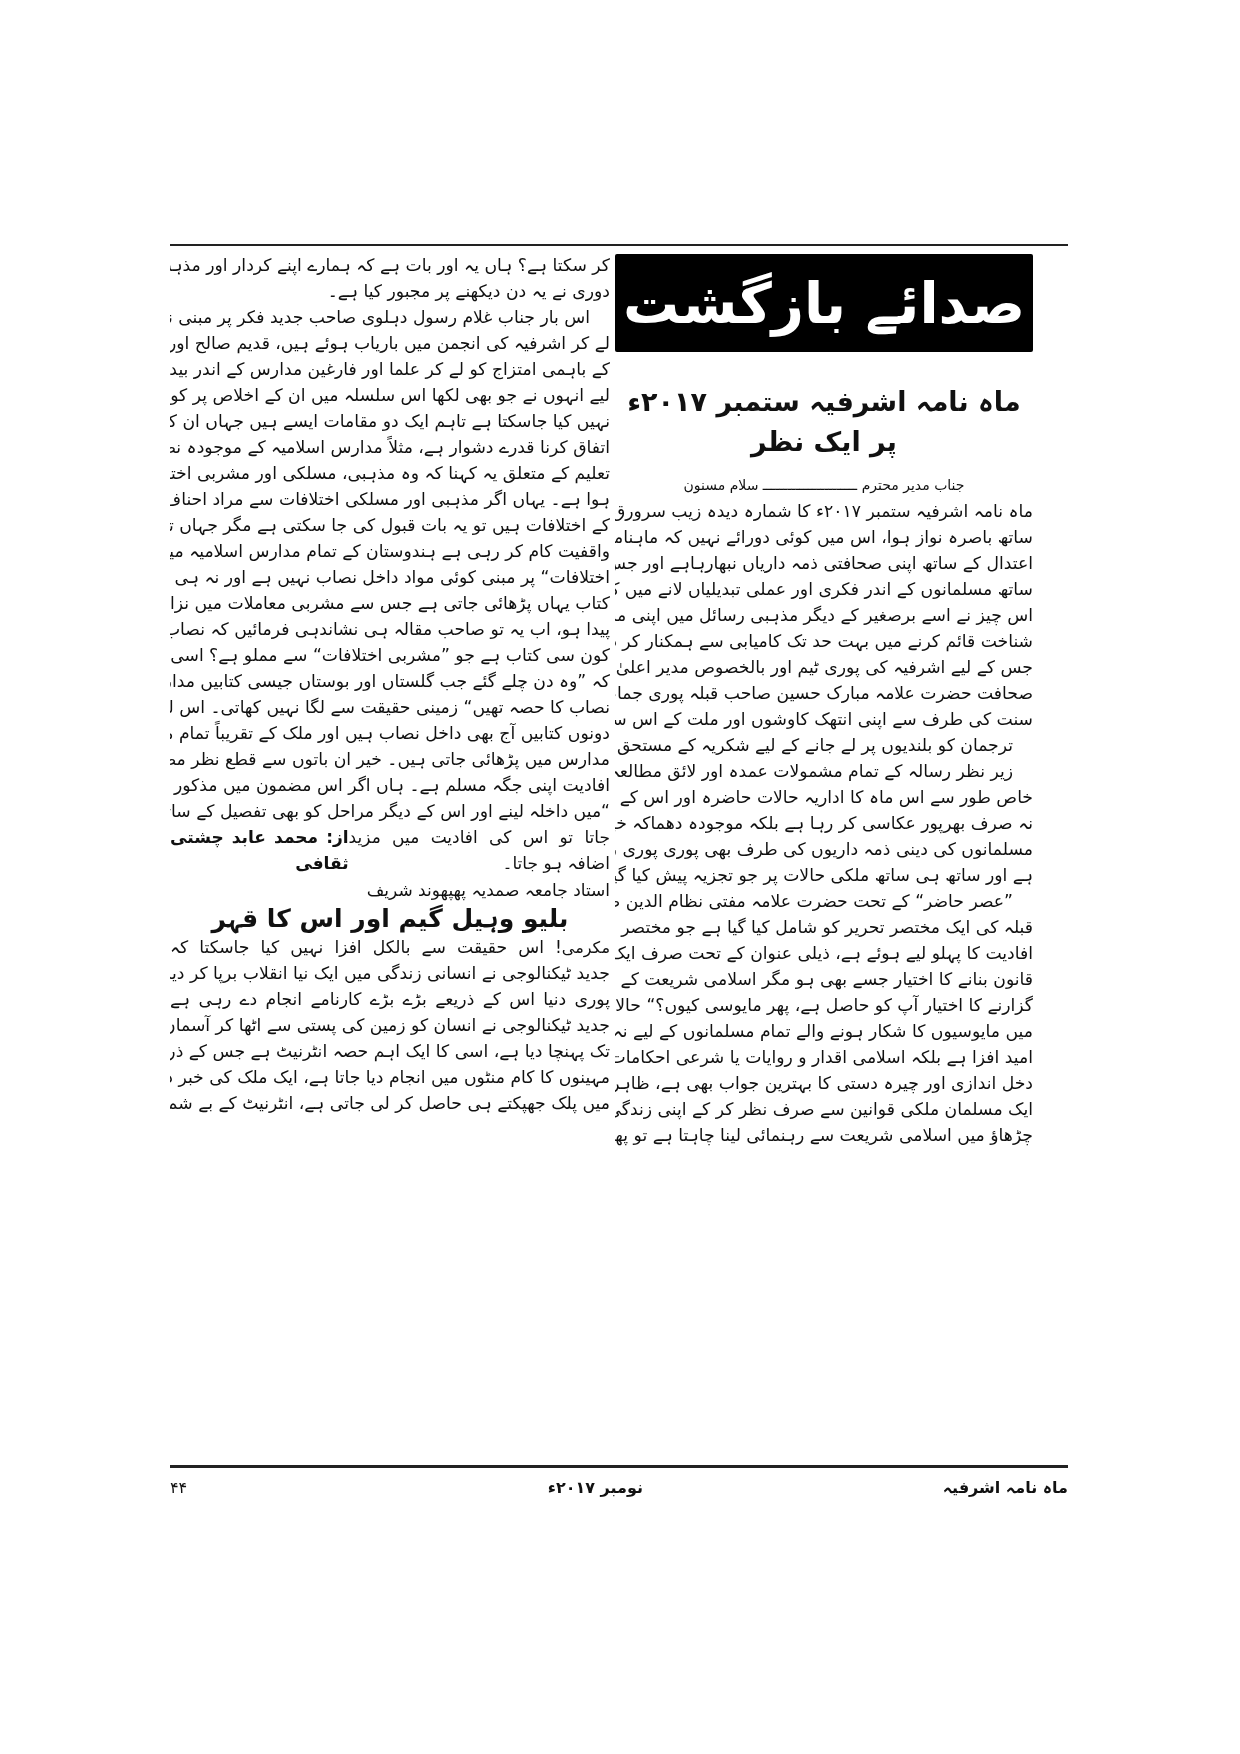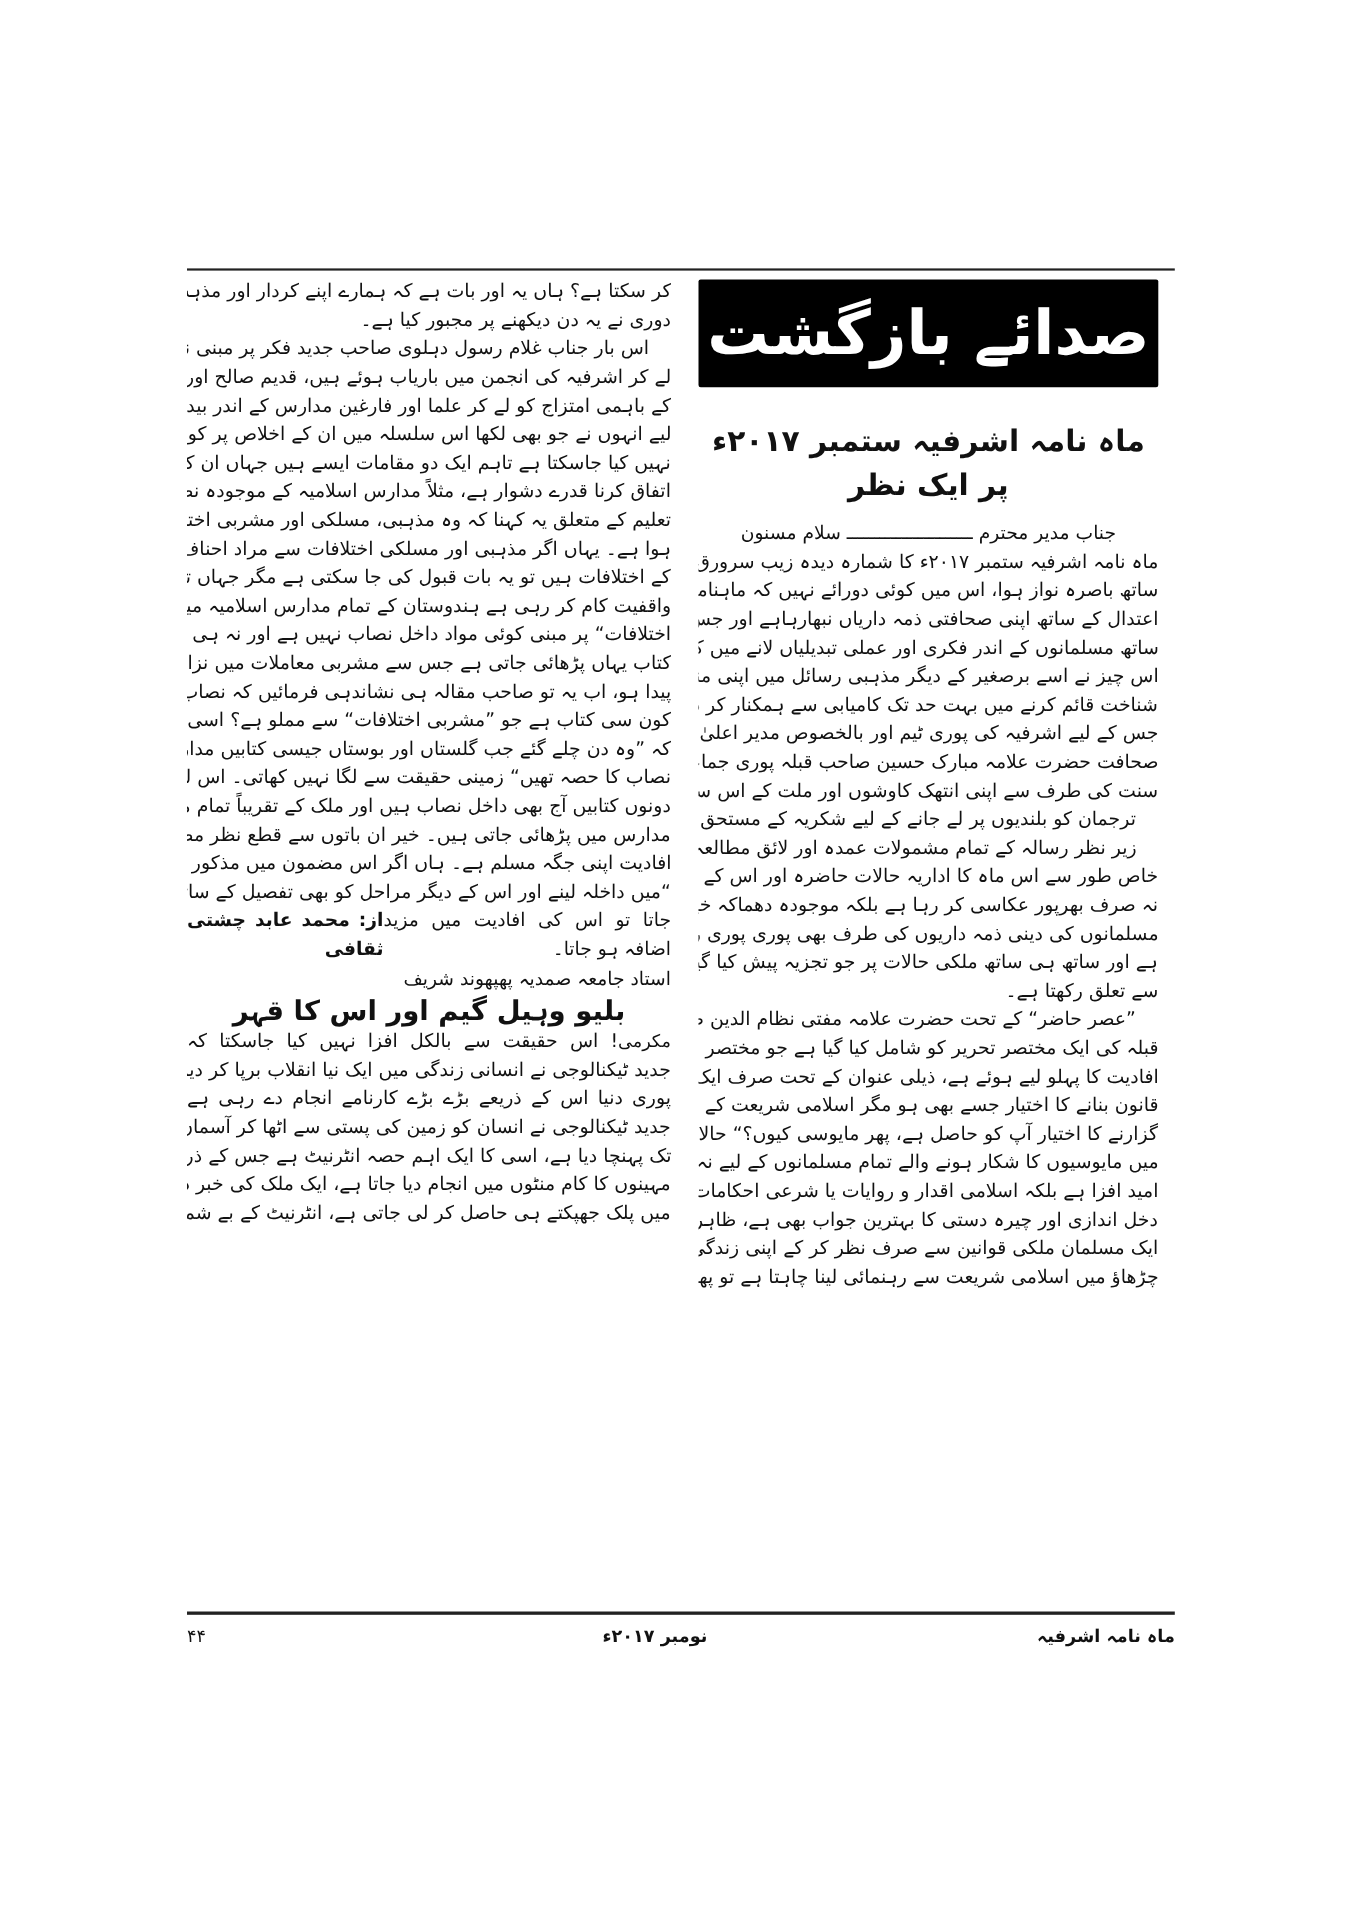--- a/index.html
+++ b/index.html
@@ -2,32 +2,32 @@
 <html><head>
 <meta charset="utf-8">
 <style>
   html, body { margin: 0; padding: 0; background: #ffffff; }
   body { width: 1240px; height: 1754px; position: relative; overflow: hidden;
          font-family: "DejaVu Sans", sans-serif; color: #111; }
   .page { position: absolute; left: 0; top: 0; width: 1240px; height: 1754px; }
   .rule-top { position: absolute; left: 170px; top: 244px; width: 898px; height: 2px; background: #222; }
   .rule-bottom { position: absolute; left: 170px; top: 1465px; width: 898px; height: 3px; background: #222; }
   .col { position: absolute; direction: rtl; text-align: justify; text-align-last: right; }
-  .col-right { left: 635px; top: 252px; width: 418px; }
+  .col-right { left: 615px; top: 252px; width: 418px; }
   .col-left { left: 170px; top: 252px; width: 440px; }
   .line { font-size: 17.2px; line-height: 26px; height: 26px; white-space: nowrap; overflow: hidden;
           text-align: justify; text-align-last: justify; }
   .line.short { text-align-last: right; }
   .line.indent { padding-right: 20px; }
   .title-box { background: #000; color: #fff; height: 98px; margin: 2px 0 0 0;
                display: flex; align-items: center; justify-content: center;
                font-size: 56px; font-weight: bold; border-radius: 2px; }
   .article-title { text-align: center; text-align-last: center !important; font-size: 27px; font-weight: bold;
                    margin: 30px 0 10px 0; line-height: 40px; }
-  .salutation { text-align: center; text-align-last: center; font-size: 17px; line-height: 26px; }
+  .salutation { text-align: center; text-align-last: center; font-size: 14px; line-height: 26px; }
   .sub-title { text-align: left; text-align-last: center; font-size: 25px; font-weight: bold; line-height: 30px; margin: 0; }
   .author-line { display: flex; justify-content: space-between; font-size: 17px; line-height: 26px; }
   .author-name { font-weight: bold; }
   .affiliation { font-size: 17px; line-height: 28px; text-align: right; text-align-last: right; }
   .mukarrami { font-weight: normal; font-size: 16px; }
   .footer { position: absolute; top: 1478px; left: 170px; width: 898px; height: 30px; direction: rtl;
             font-size: 16px; }
   .footer .f-mag { position: absolute; right: 0; top: 0; font-weight: bold; }
   .footer .f-date { position: absolute; right: 425px; top: 0; font-weight: bold; }
   .footer .f-page { position: absolute; left: 0; top: 0; }
@@ -51,21 +51,20 @@
         <div class="line">شناخت قائم کرنے میں بہت حد تک کامیابی سے ہمکنار کر دیا ہے</div>
         <div class="line">جس کے لیے اشرفیہ کی پوری ٹیم اور بالخصوص مدیر اعلیٰ ، آبروئے</div>
         <div class="line">صحافت حضرت علامہ مبارک حسین صاحب قبلہ پوری جماعت اہل</div>
         <div class="line">سنت کی طرف سے اپنی انتھک کاوشوں اور ملت کے اس سچے</div>
         <div class="line short indent">ترجمان کو بلندیوں پر لے جانے کے لیے شکریہ کے مستحق ہیں۔</div>
         <div class="line indent">زیر نظر رسالہ کے تمام مشمولات عمدہ اور لائق مطالعہ ہیں</div>
         <div class="line">خاص طور سے اس ماہ کا اداریہ حالات حاضرہ اور اس کے تقاضوں کی</div>
         <div class="line">نہ صرف بھرپور عکاسی کر رہا ہے بلکہ موجودہ دھماکہ خیز حالات میں</div>
         <div class="line">مسلمانوں کی دینی ذمہ داریوں کی طرف بھی پوری پوری رہنمائی کر رہا</div>
         <div class="line">ہے اور ساتھ ہی ساتھ ملکی حالات پر جو تجزیہ پیش کیا گیا ہے وہ پڑھنے</div>
-        <div class="line short">سے تعلق رکھتا ہے۔</div>
         <div class="line indent">”عصر حاضر“ کے تحت حضرت علامہ مفتی نظام الدین صاحب</div>
         <div class="line">قبلہ کی ایک مختصر تحریر کو شامل کیا گیا ہے جو مختصر ہونے کے باوجود بے پناہ</div>
         <div class="line">افادیت کا پہلو لیے ہوئے ہے، ذیلی عنوان کے تحت صرف ایک جملہ ”</div>
         <div class="line">قانون بنانے کا اختیار جسے بھی ہو مگر اسلامی شریعت کے مطابق زندگی</div>
         <div class="line">گزارنے کا اختیار آپ کو حاصل ہے، پھر مایوسی کیوں؟“ حالات کے دباؤ</div>
         <div class="line">میں مایوسیوں کا شکار ہونے والے تمام مسلمانوں کے لیے نہ صرف</div>
         <div class="line">امید افزا ہے بلکہ اسلامی اقدار و روایات یا شرعی احکامات میں غیروں کی</div>
         <div class="line">دخل اندازی اور چیرہ دستی کا بہترین جواب بھی ہے، ظاہر سی بات کہ اگر</div>
         <div class="line">ایک مسلمان ملکی قوانین سے صرف نظر کر کے اپنی زندگی کے ہر اتار</div>
         <div class="line">چڑھاؤ میں اسلامی شریعت سے رہنمائی لینا چاہتا ہے تو پھر اسے کون منع</div>

